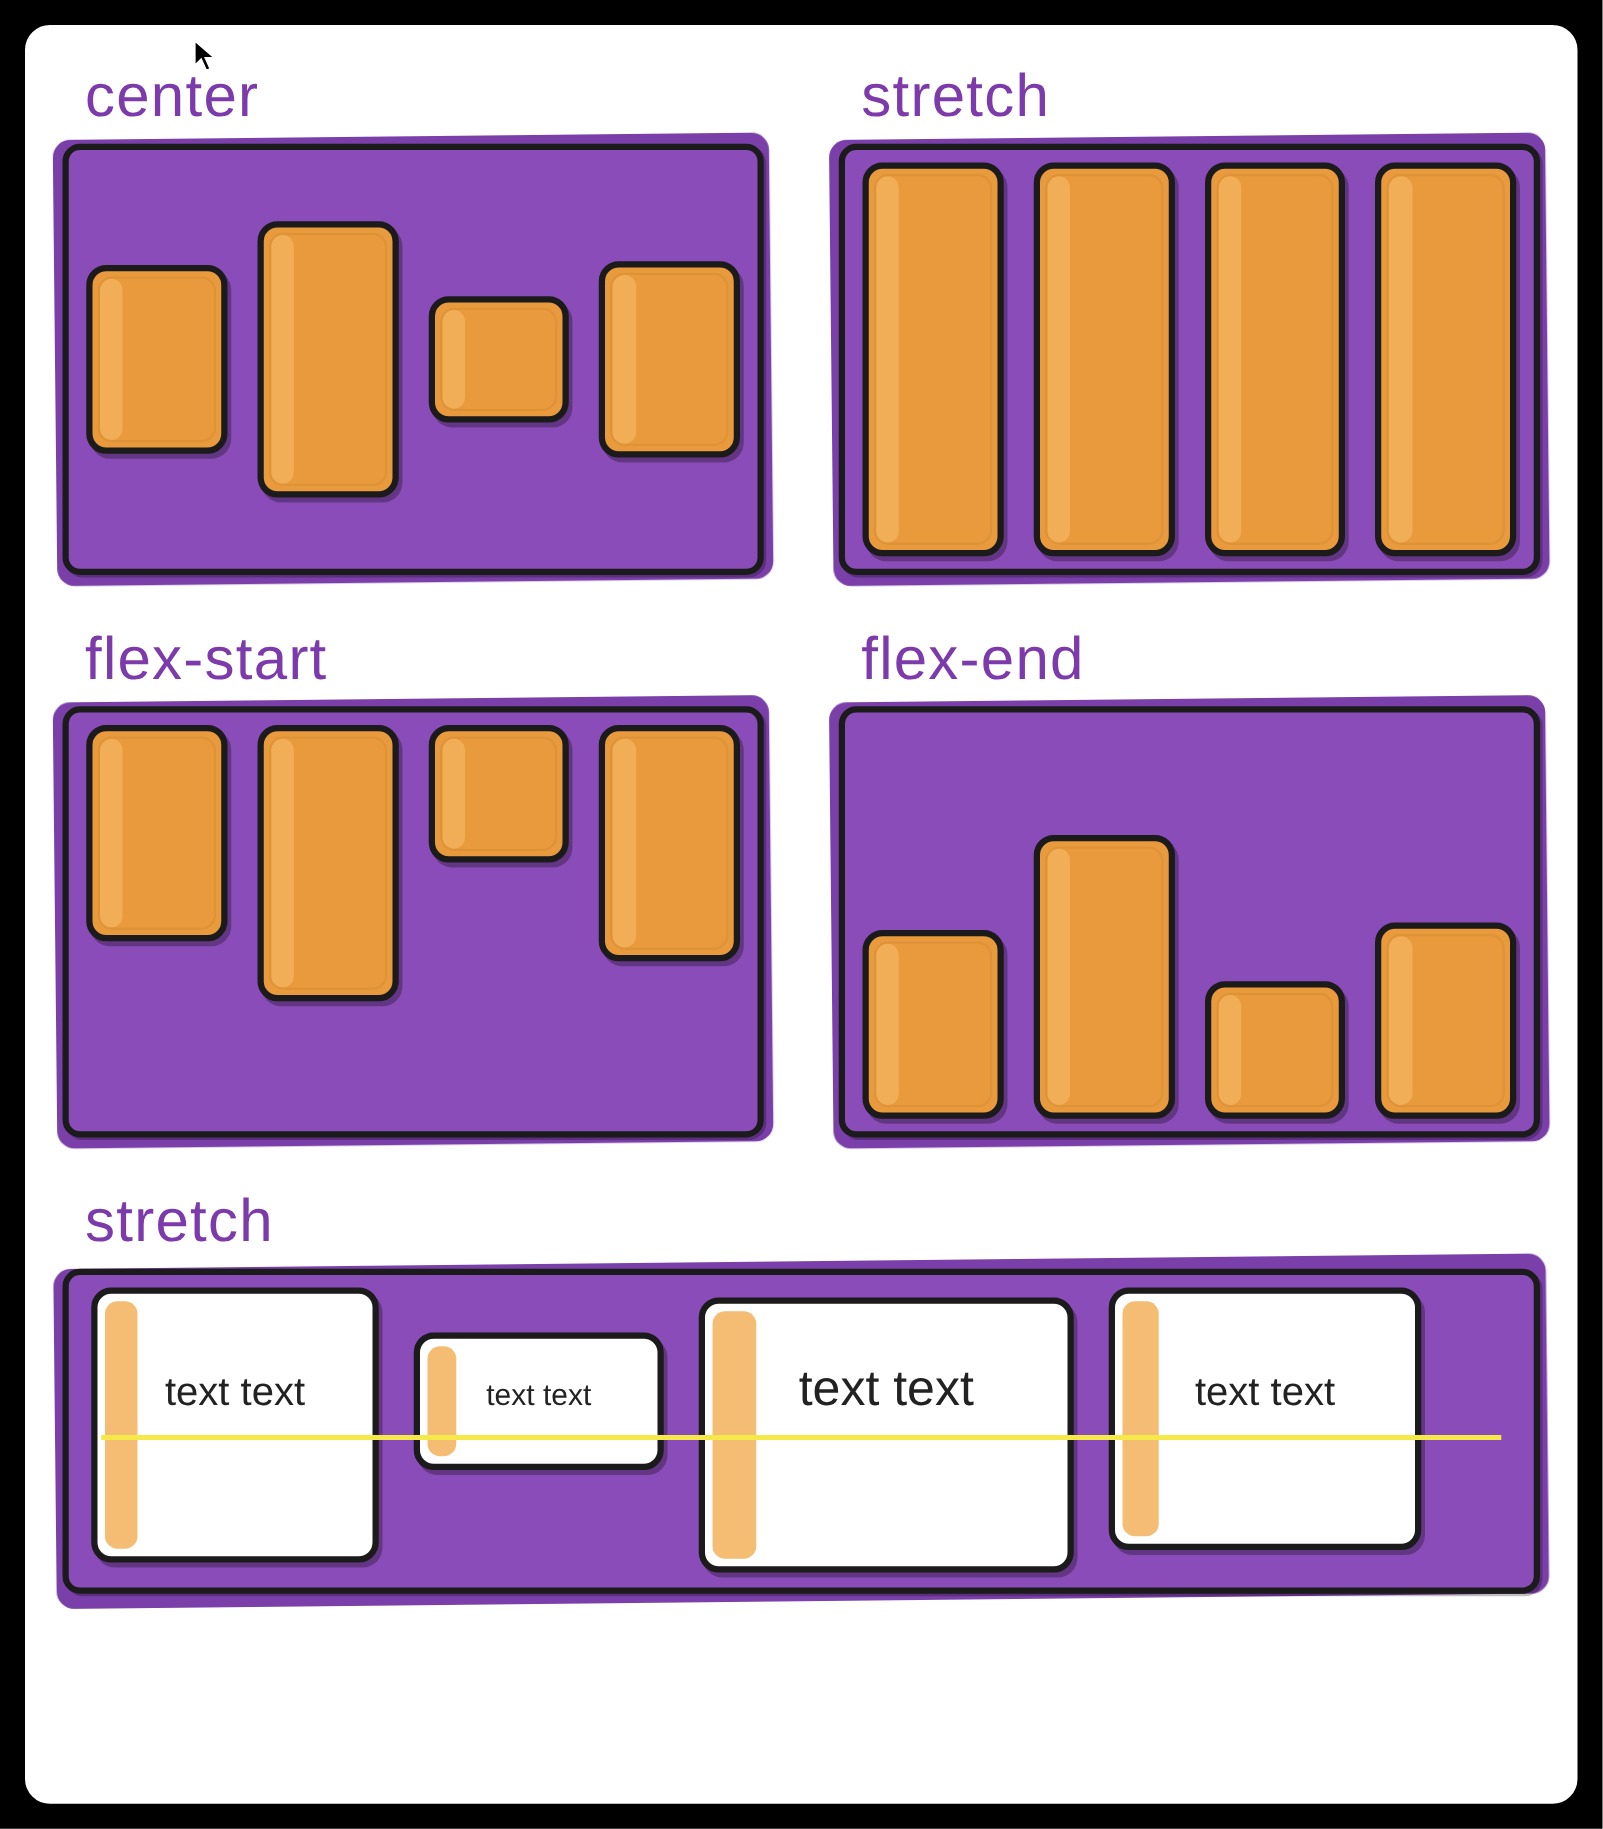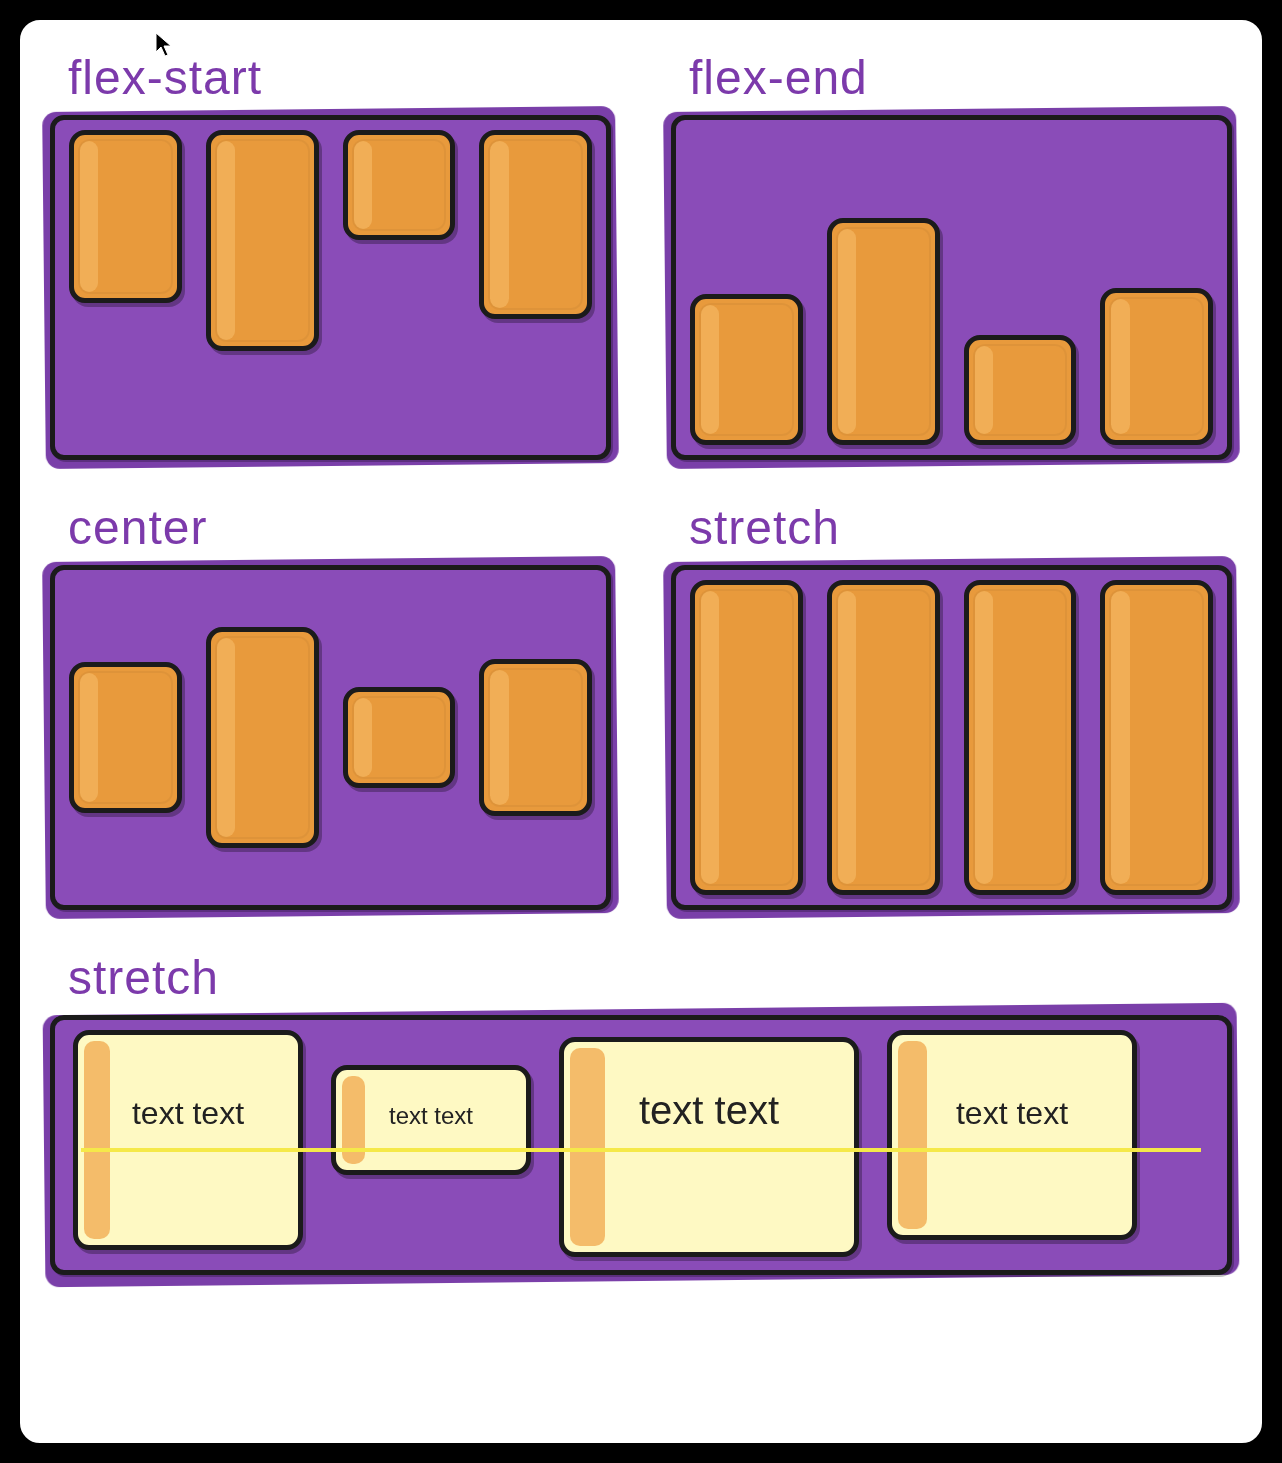--- a/index.html
+++ b/index.html
@@ -115,21 +115,21 @@
   .box.stretch .item { height: auto; }
 
   
   .box.baseline {
     align-items: baseline;
     padding: 10px 18px 10px 18px;
     gap: 28px;
   }
   .bitem {
     position: relative;
-    background: #fef9c3;
+    background: #ffffff;
     border: 5px solid #1b1b1b;
     border-radius: 16px;
     box-shadow: 3px 4px 0 rgba(0,0,0,0.28);
     display: flex;
     align-items: flex-start;
     justify-content: center;
     color: #222;
     overflow: hidden;
   }
   .bitem::before {
@@ -178,67 +178,67 @@
 <div class="page">
 
   <div class="cursor" style="left:155px; top:32px;">
     <svg width="20" height="26" viewBox="0 0 20 26">
       <path d="M1 1 L1 20 L6 15 L10 24 L13 23 L9 14 L16 14 Z" fill="#000" stroke="#fff" stroke-width="1"></path>
     </svg>
   </div>
 
   <div class="row">
     <div class="cell">
+      <div class="label">center</div>
+      <div class="box-wrap">
+        <div class="box-bg"></div>
+        <div class="box center">
+          <div class="item i1"></div>
+          <div class="item i2"></div>
+          <div class="item i3"></div>
+          <div class="item i4"></div>
+        </div>
+      </div>
+    </div>
+    <div class="cell">
+      <div class="label">stretch</div>
+      <div class="box-wrap">
+        <div class="box-bg"></div>
+        <div class="box stretch">
+          <div class="item"></div>
+          <div class="item"></div>
+          <div class="item"></div>
+          <div class="item"></div>
+        </div>
+      </div>
+    </div>
+  </div>
+
+  <div class="row">
+    <div class="cell">
       <div class="label">flex-start</div>
       <div class="box-wrap">
         <div class="box-bg"></div>
         <div class="box start">
           <div class="item i1"></div>
           <div class="item i2"></div>
           <div class="item i3"></div>
           <div class="item i4"></div>
         </div>
       </div>
     </div>
     <div class="cell">
       <div class="label">flex-end</div>
       <div class="box-wrap">
         <div class="box-bg"></div>
         <div class="box end">
           <div class="item i1"></div>
           <div class="item i2"></div>
           <div class="item i3"></div>
           <div class="item i4"></div>
-        </div>
-      </div>
-    </div>
-  </div>
-
-  <div class="row">
-    <div class="cell">
-      <div class="label">center</div>
-      <div class="box-wrap">
-        <div class="box-bg"></div>
-        <div class="box center">
-          <div class="item i1"></div>
-          <div class="item i2"></div>
-          <div class="item i3"></div>
-          <div class="item i4"></div>
-        </div>
-      </div>
-    </div>
-    <div class="cell">
-      <div class="label">stretch</div>
-      <div class="box-wrap">
-        <div class="box-bg"></div>
-        <div class="box stretch">
-          <div class="item"></div>
-          <div class="item"></div>
-          <div class="item"></div>
-          <div class="item"></div>
         </div>
       </div>
     </div>
   </div>
 
   <div>
     <div class="label">stretch</div>
     <div class="box-wrap">
       <div class="box-bg"></div>
       <div class="box baseline wide">

